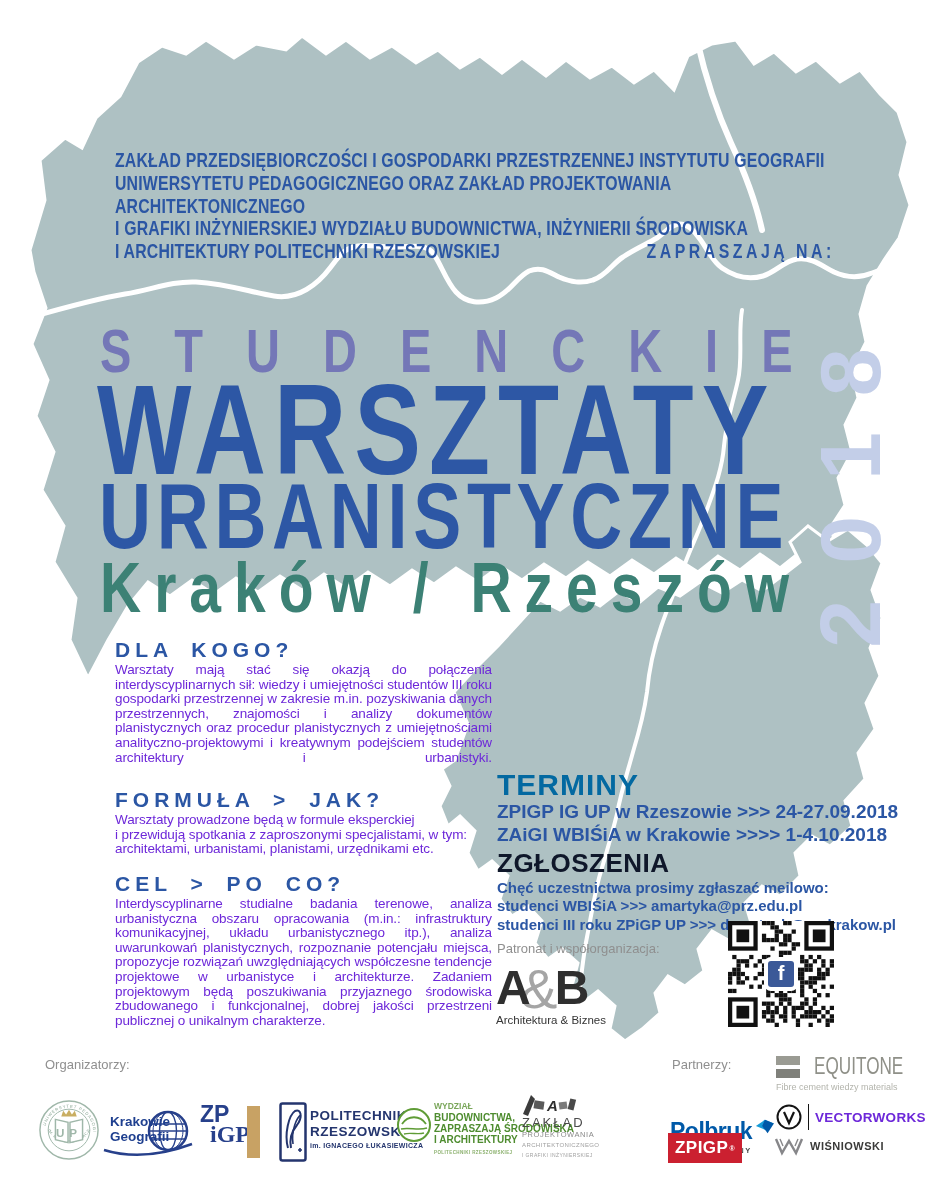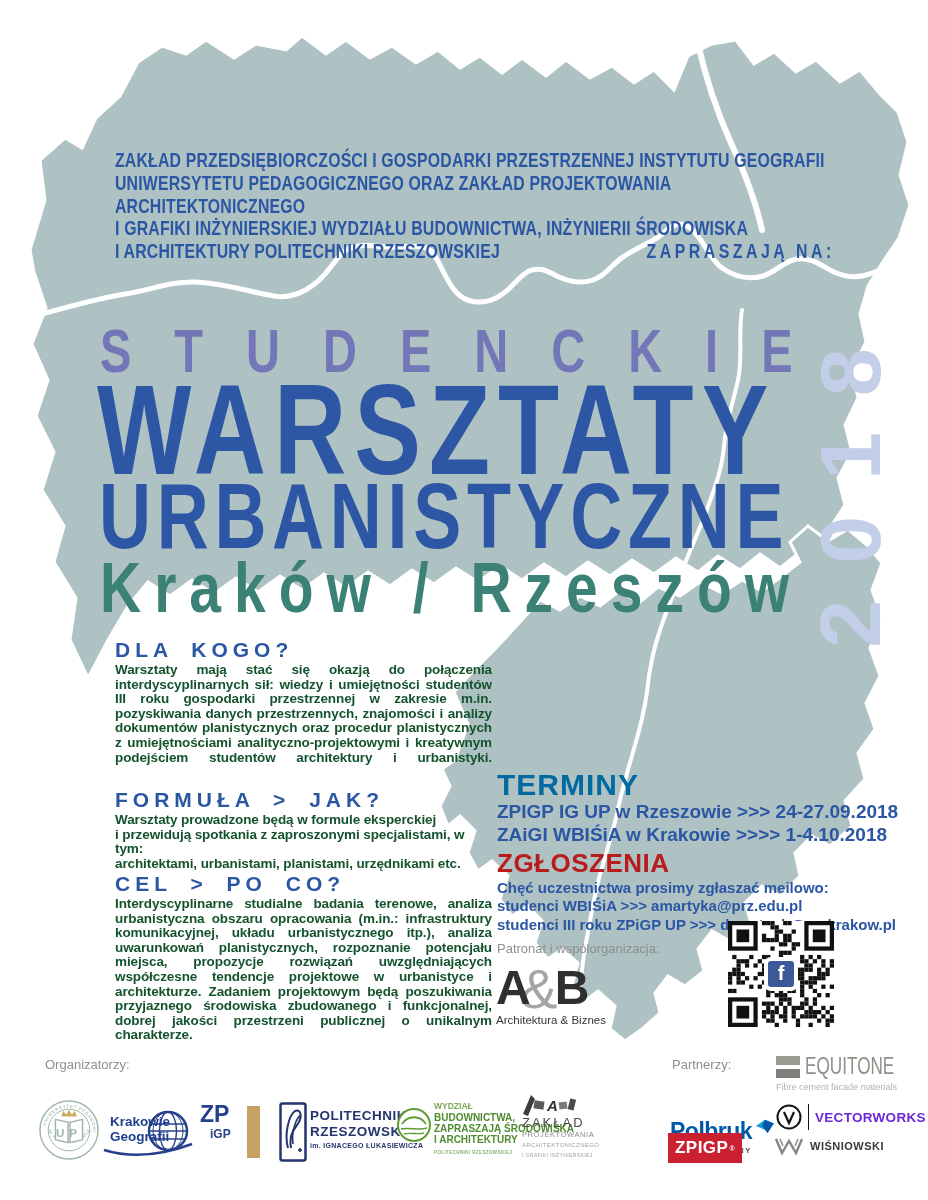--- a/index.html
+++ b/index.html
@@ -23,29 +23,29 @@
          letter-spacing:5.7px;white-space:nowrap;line-height:1;transform:scaleY(1.28);transform-origin:0 0;}
   .t-cities{left:100px;top:552px;font-size:57px;font-weight:bold;color:#3c8175;
             letter-spacing:13px;white-space:nowrap;line-height:1;transform:scaleY(1.25);transform-origin:0 0;}
   .t-year{left:680px;top:437px;width:340px;text-align:center;font-size:86px;font-weight:bold;
           color:#c3cee8;letter-spacing:36px;white-space:nowrap;line-height:1;
           transform:rotate(-90deg);}
 
   
   .lcol-h{left:115px;width:380px;color:#2b56a4;font-weight:bold;font-size:21px;
           letter-spacing:5px;word-spacing:8px;white-space:nowrap;}
-  .lcol-p{left:115px;width:377px;color:#14532d;font-weight:bold;font-size:13.5px;
+  .lcol-p{left:115px;width:377px;color:#6d28d9;font-weight:normal;font-size:13.5px;
           line-height:14.6px;text-align:justify;letter-spacing:-0.1px;}
   .last-just{text-align-last:justify;}
   .preline{white-space:pre-line;text-align:left;}
 
   
   .r-h1{left:497px;top:768px;font-size:30px;font-weight:bold;color:#0369a1;letter-spacing:1px;}
   .r-lines{left:497px;top:801px;font-size:19px;font-weight:bold;color:#2b56a4;line-height:22.5px;white-space:nowrap;}
-  .r-h2{left:497px;top:848px;font-size:26px;font-weight:bold;color:#b91c1c;letter-spacing:.5px;}
+  .r-h2{left:497px;top:848px;font-size:26px;font-weight:bold;color:#0f172a;letter-spacing:.5px;}
   .r-sign{left:497px;top:879px;font-size:15px;font-weight:bold;color:#2b56a4;line-height:18.4px;white-space:nowrap;}
   .gray-label{color:#8f8f8f;font-size:13px;}
 
   
   .ab{left:496px;top:960px;width:110px;}
   .ab-mark{position:relative;height:50px;font-weight:bold;color:#2f2f2f;}
   .ab-a,.ab-b{position:relative;z-index:1;font-size:48px;letter-spacing:-2px;}
   .ab-amp{position:absolute;left:24px;top:-4px;z-index:0;font-size:56px;font-weight:normal;color:#a5a5a5;}
   .ab-b{margin-left:26px;}
   .ab-sub{margin-top:4px;font-size:11.5px;color:#353535;}
@@ -54,37 +54,37 @@
   .qr{left:728px;top:921px;width:106px;height:106px;background:#fff;}
   .fb{position:absolute;left:40px;top:40px;width:26px;height:26px;background:#3b5998;
       box-shadow:0 0 0 4px #fff;color:#fff;font-weight:bold;font-size:20px;line-height:25px;
       text-align:center;border-radius:3px;}
 
   
   .org-label{left:45px;top:1057px;}
   .ptn-label{left:672px;top:1057px;}
   .ig-text{left:110px;top:1114px;font-size:13.5px;font-weight:bold;color:#1e3f8f;line-height:15px;white-space:pre-line;}
   .zp{left:200px;top:1104px;color:#27408b;font-weight:bold;font-size:23px;line-height:20px;}
-  .zp .igp{margin-left:10px;font-size:12px;}
+  .zp .igp{margin-left:10px;font-size:24px;font-family:Liberation Serif, serif;}
   .goldbar{left:247px;top:1106px;width:13px;height:52px;background:#c8a264;}
   .prz-text{left:310px;top:1108px;color:#24356e;font-weight:bold;}
   .prz-text .l1{font-size:13.5px;line-height:16px;letter-spacing:.5px;}
   .prz-text .l3{font-size:7px;margin-top:2px;letter-spacing:.3px;}
   .wb-text{left:434px;top:1101px;color:#4e8c2f;font-weight:bold;line-height:11px;}
   .wb-text .tiny{font-size:8.5px;color:#7aa65a;}
   .wb-text .big{font-size:10px;}
   .wb-text .micro{font-size:4.5px;color:#8ab06c;margin-top:2px;letter-spacing:.4px;}
   .zk-text{left:522px;top:1116px;color:#4a4a4a;line-height:10px;}
   .zk-text .l1{font-size:13px;letter-spacing:2px;line-height:14px;}
   .zk-text .l2{font-size:7.5px;color:#8a8a8a;letter-spacing:.6px;}
   .zk-text .l3{font-size:6px;color:#a0a0a0;letter-spacing:.4px;}
   .zk-text .l4{font-size:5px;color:#a0a0a0;letter-spacing:.4px;}
 
   .equi{left:776px;top:1054px;}
-  .equi-row{display:flex;align-items:center;gap:5px;}
+  .equi-row{display:flex;align-items:center;gap:14px;}
   .equi-word{font-size:22px;color:#8f9088;letter-spacing:0;transform:scale(0.78,1.05);transform-origin:0 50%;white-space:nowrap;}
   .equi-sub{margin-top:2px;font-size:9px;color:#b3b4ac;white-space:nowrap;}
   .polbruk{left:670px;top:1118px;}
   .polbruk-row{display:flex;align-items:flex-start;gap:2px;}
   .polbruk-word{font-size:23px;font-weight:bold;color:#0059a8;letter-spacing:-0.5px;}
   .polbruk-sub{margin-top:1px;font-size:7.5px;font-weight:bold;color:#4a4a4a;letter-spacing:1.4px;}
   .vw{left:776px;top:1104px;display:flex;align-items:center;gap:6px;}
   .vw-div{width:0;height:26px;border-left:1.5px solid #141414;}
   .vw-word{font-size:13.5px;font-weight:bold;color:#6d28d9;letter-spacing:.3px;}
   .velux{left:668px;top:1133px;width:74px;height:30px;background:#cb2030;color:#fff;
@@ -416,21 +416,21 @@
   <div class="abs gray-label ptn-label">Partnerzy:</div>
 
   <div class="abs equi">
     <div class="equi-row">
       <svg width="24" height="22" viewBox="0 0 24 22">
         <rect x="0" y="0" width="24" height="9" fill="#9a9b93"></rect>
         <rect x="0" y="13" width="24" height="9" fill="#7f807a"></rect>
       </svg>
       <div class="equi-word">EQUITONE</div>
     </div>
-    <div class="equi-sub">Fibre cement facade materials</div>
+    <div class="equi-sub">Fibre cement wiedzy materials</div>
   </div>
 
   <div class="abs polbruk">
     <div class="polbruk-row">
       <span class="polbruk-word">Polbruk</span>
       <svg width="20" height="18" viewBox="0 0 22 20">
         <polygon points="2,9 12,2 22,6 12,13" fill="#169bd7"></polygon>
         <polygon points="12,2 22,6 15,17 9,9" fill="#0059a8"></polygon>
       </svg>
     </div>

